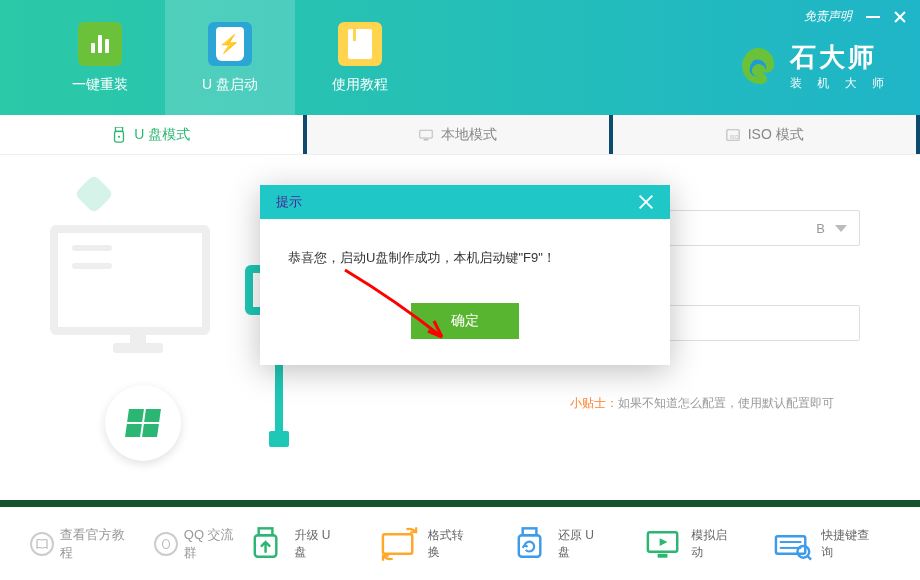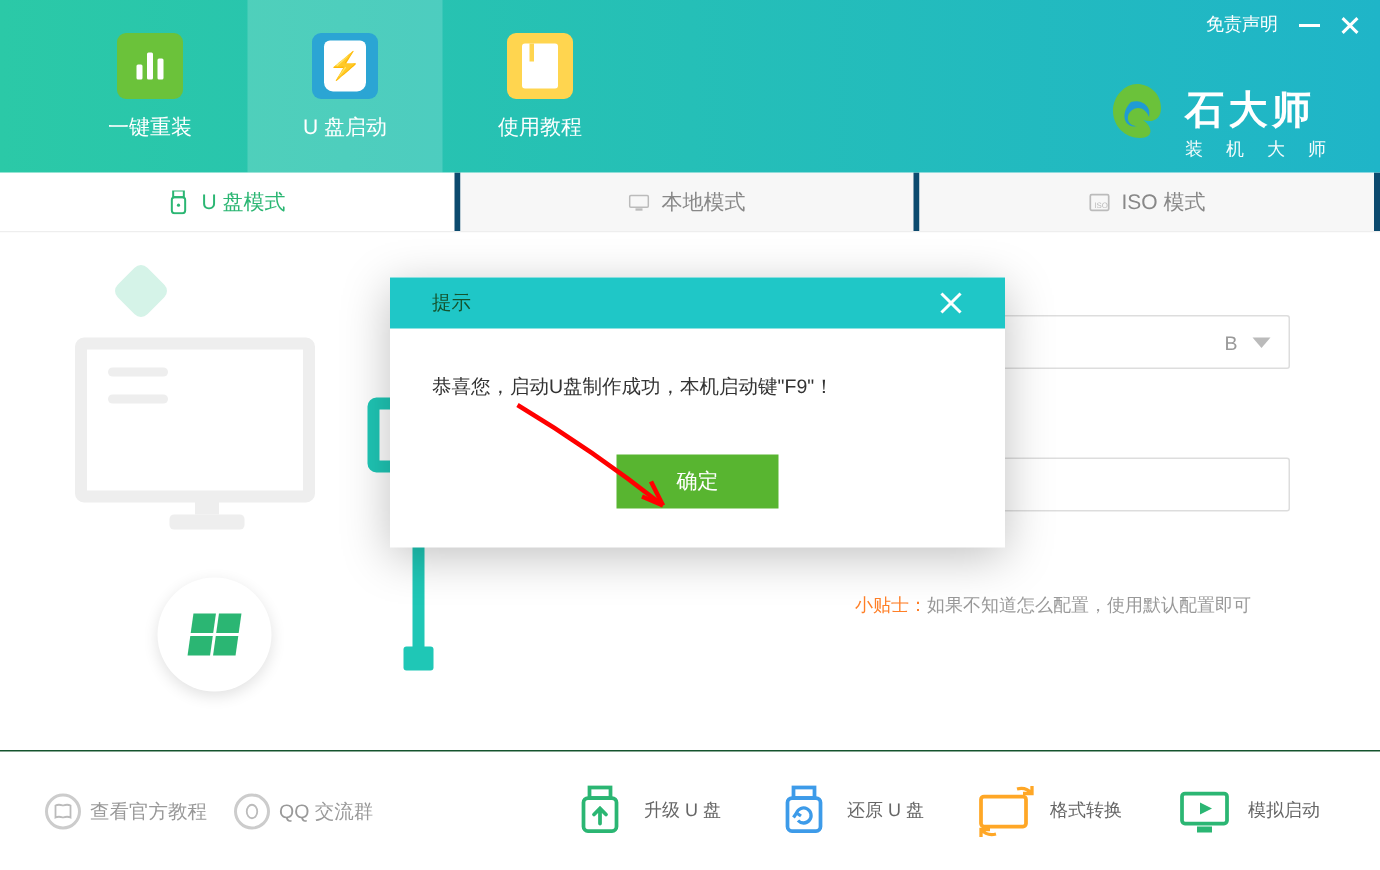--- a/index.html
+++ b/index.html
@@ -1,39 +1,39 @@
 <!DOCTYPE html>
 <html><head>
 <meta charset="utf-8">
 <style>
 * { margin: 0; padding: 0; box-sizing: border-box; font-family: "Microsoft YaHei", sans-serif; }
 body { width: 920px; height: 580px; overflow: hidden; position: relative; background: #fff; }
 
 .header { height: 115px; background: linear-gradient(90deg, #2bc9a7 0%, #25bfb7 50%, #1fb5c8 100%); position: relative; }
-.top-links { position: absolute; top: 8px; right: 14px; display: flex; align-items: center; gap: 14px; color: #fff; font-size: 12px; }
+.top-links { position: absolute; top: 8px; right: 14px; display: flex; align-items: center; gap: 14px; color: #fff; font-size: 12px; font-style: italic; }
 .win-btn { width: 14px; height: 2px; background: #fff; }
 .close-x { width: 12px; height: 12px; position: relative; }
 .close-x::before, .close-x::after { content: ""; position: absolute; width: 14px; height: 2px; background: #fff; top: 5px; left: -1px; }
 .close-x::before { transform: rotate(45deg); } .close-x::after { transform: rotate(-45deg); }
 
 .nav-tabs { display: flex; height: 115px; padding-left: 35px; }
 .nav-tab { width: 130px; display: flex; flex-direction: column; align-items: center; justify-content: center; gap: 10px; color: #fff; font-size: 14px; }
 .nav-tab.active { background: rgba(255,255,255,0.18); }
 .nt-icon { width: 44px; height: 44px; display: flex; align-items: center; justify-content: center; border-radius: 6px; }
 .nt1 { background: #6bc23a; } .nt2 { background: #2ba5d4; } .nt3 { background: #ffd54f; }
 .bars { display: flex; gap: 3px; align-items: flex-end; } .bars span { width: 4px; background: #fff; border-radius: 1px; }
 .bars span:nth-child(1){height:10px} .bars span:nth-child(2){height:18px} .bars span:nth-child(3){height:14px}
 .bolt-badge { width: 28px; height: 34px; background: #fff; border-radius: 4px 4px 6px 6px; display: flex; align-items: center; justify-content: center; color: #2ba5d4; font-size: 18px; font-weight: bold; }
 .book { width: 24px; height: 30px; background: #fff; border-radius: 2px; position: relative; }
 .book::before { content:""; position:absolute; width:3px; height:12px; background:#ffd54f; top:0; left:5px; }
 
 .brand { position: absolute; right: 30px; top: 40px; display: flex; align-items: center; gap: 10px; color: #fff; }
 .brand-logo { width: 44px; height: 44px; position: relative; }
 .brand-logo svg { width: 44px; height: 44px; }
-.brand-txt { display: flex; flex-direction: column; margin-top: 16px; } .brand-name{font-size:26px;font-weight:bold;letter-spacing:3px} .brand-sub{font-size:12px;letter-spacing:6px;opacity:.95}
+.brand-txt { display: flex; flex-direction: column; } .brand-name{font-size:26px;font-weight:bold;letter-spacing:3px} .brand-sub{font-size:12px;letter-spacing:6px;opacity:.95}
 
 .mode-tabs { display: flex; height: 40px; border-bottom: 1px solid #eee; }
 .mode-tab { flex: 1; display: flex; align-items: center; justify-content: center; gap: 8px; font-size: 14px; color: #888; border-right: 4px solid #0c4a6e; background:#f7f7f7; }
 .mode-tab.active { color: #2bb673; background:#fff; }
 .mi { width: 14px; height: 16px; display: inline-block; }
 
 .content { position: relative; height: 345px; background: #fff; }
 .deco { position: absolute; left: 50px; top: 30px; }
 .win-square { width: 28px; height: 28px; background: #d5f3e8; border-radius: 6px; transform: rotate(45deg); position: absolute; left: 30px; top: -5px; }
 .monitor { width: 160px; height: 110px; border: 8px solid #eee; border-radius: 6px; background: #fff; position: absolute; top: 40px; left: 0; }
@@ -50,31 +50,31 @@
 .winflag { display: grid; grid-template-columns: 15px 15px; grid-template-rows: 13px 13px; gap: 2px; transform: skewX(-8deg); }
 .winflag span { background: #2bb673; }
 
 .selector { position:absolute; right:60px; top:55px; width:200px; height:36px; border:1px solid #ddd; border-radius:2px; display:flex; align-items:center; justify-content:flex-end; padding:0 12px; color:#999; font-size:13px;}
 .caret{width:0;height:0;border-left:6px solid transparent;border-right:6px solid transparent;border-top:7px solid #bbb;margin-left:10px}
 .inputish{position:absolute;right:60px;top:150px;width:200px;height:36px;border:1px solid #ddd;border-radius:2px}
 
 .start-btn { position:absolute; left:415px; top:220px; width:140px; height:44px; background:#2bb673; color:#fff; border-radius:22px; display:flex; align-items:center; justify-content:center; font-size:17px; }
 .tip-row { position:absolute; left:570px; top:240px; font-size:12px; color:#999; } .tip-row b{color:#ff7f27;font-weight:normal}
 
-.footer { height: 80px; border-top: 1px solid #14532d; display: flex; align-items: center; }
+.footer { height: 80px; border-top: 7px solid #14532d; display: flex; align-items: center; }
 .foot-left { display: flex; gap: 18px; padding-left: 30px; }
 .f-link { display: flex; align-items: center; gap: 6px; color: #999; font-size: 13px; }
 .f-circ { width: 24px; height: 24px; border: 2px solid #ccc; border-radius: 50%; display:flex;align-items:center;justify-content:center; }
 .foot-right { margin-left: auto; display: flex; gap: 34px; padding-right: 40px; }
 .tool { display: flex; flex-direction: row; align-items: center; gap: 8px; font-size: 12px; color: #666; }
 .tool-ico { width: 42px; height: 36px; position: relative; }
 
 .overlay { position: absolute; left: 0; top: 0; right: 0; bottom: 0; }
 .dialog { position: absolute; left: 260px; top: 185px; width: 410px; background: #fff; box-shadow: 0 6px 30px rgba(0,0,0,.25); }
-.d-head { height: 34px; background: #1fc7c7; color: #14532d; display: flex; align-items: center; padding: 0 28px; font-size: 13px; justify-content: space-between; }
+.d-head { height: 34px; background: #1fc7c7; color: #4c1d95; display: flex; align-items: center; padding: 0 16px; font-size: 13px; justify-content: space-between; }
 .d-close { width: 16px; height: 16px; position: relative; cursor:pointer; }
 .d-close::before,.d-close::after{content:"";position:absolute;width:18px;height:2px;background:#fff;top:7px;left:-1px}
 .d-close::before{transform:rotate(45deg)} .d-close::after{transform:rotate(-45deg)}
 .d-body { padding: 30px 28px 26px; font-size: 13px; color: #333; }
 .d-ok { width: 108px; height: 36px; background: #58b530; color: #fff; display: flex; align-items: center; justify-content: center; margin: 36px auto 0; font-size: 14px; cursor:pointer; }
 .arrow { position: absolute; left: 340px; top: 265px; pointer-events:none; }
 </style>
 </head>
 <body>
 
@@ -204,41 +204,51 @@
     <div class="tool">
       <svg class="tool-ico" viewBox="0 0 42 36">
           <rect x="14" y="2" width="14" height="7" fill="none" stroke="#2bb673" stroke-width="2.5"></rect>
           <rect x="10" y="9" width="22" height="22" rx="3" fill="none" stroke="#2bb673" stroke-width="2.5"></rect>
           <path d="M21 26 V16 M17 20 L21 16 L25 20" fill="none" stroke="#2bb673" stroke-width="2.5" stroke-linecap="round"></path>
         </svg>
       <span>升级 U 盘</span>
     </div>
     <div class="tool">
       <svg class="tool-ico" viewBox="0 0 42 36">
+          <rect x="4" y="8" width="30" height="20" rx="2" fill="none" stroke="#ffa726" stroke-width="2.5"></rect>
+          <path d="M32 6 L38 6 L38 1 M38 6 A10 10 0 0 0 28 3" fill="none" stroke="#ffa726" stroke-width="2.2"></path>
+          <path d="M10 30 L4 30 L4 35 M4 30 A10 10 0 0 0 14 33" fill="none" stroke="#ffa726" stroke-width="2.2"></path>
+        </svg>
+      <span>格式转换</span>
+    </div>
+    <div class="tool">
+      <svg class="tool-ico" viewBox="0 0 42 36">
           <rect x="14" y="2" width="14" height="7" fill="none" stroke="#3d9be9" stroke-width="2.5"></rect>
           <rect x="10" y="9" width="22" height="22" rx="3" fill="none" stroke="#3d9be9" stroke-width="2.5"></rect>
           <path d="M16 19 A5 5 0 1 1 17 24 M14 22 L16 19 L19 21" fill="none" stroke="#3d9be9" stroke-width="2.2"></path>
         </svg>
       <span>还原 U 盘</span>
     </div>
     <div class="tool">
       <svg class="tool-ico" viewBox="0 0 42 36">
-          <rect x="4" y="8" width="30" height="20" rx="2" fill="none" stroke="#ffa726" stroke-width="2.5"></rect>
-          <path d="M32 6 L38 6 L38 1 M38 6 A10 10 0 0 0 28 3" fill="none" stroke="#ffa726" stroke-width="2.2"></path>
-          <path d="M10 30 L4 30 L4 35 M4 30 A10 10 0 0 0 14 33" fill="none" stroke="#ffa726" stroke-width="2.2"></path>
-        </svg>
-      <span>格式转换</span>
-    </div>
-    <div class="tool">
-      <svg class="tool-ico" viewBox="0 0 42 36">
           <rect x="6" y="6" width="30" height="20" rx="2" fill="none" stroke="#2bb673" stroke-width="2.5"></rect>
           <rect x="16" y="28" width="10" height="4" fill="#2bb673"></rect>
           <path d="M18 12 L26 16 L18 20 Z" fill="#2bb673"></path>
         </svg>
       <span>模拟启动</span>
+    </div>
+    <div class="tool">
+      <svg class="tool-ico" viewBox="0 0 42 36">
+          <rect x="4" y="10" width="30" height="18" rx="2" fill="none" stroke="#3d9be9" stroke-width="2.5"></rect>
+          <line x1="8" y1="16" x2="30" y2="16" stroke="#3d9be9" stroke-width="2"></line>
+          <line x1="8" y1="22" x2="30" y2="22" stroke="#3d9be9" stroke-width="2"></line>
+          <circle cx="32" cy="26" r="6" fill="none" stroke="#3d9be9" stroke-width="2.5"></circle>
+          <line x1="36" y1="30" x2="40" y2="34" stroke="#3d9be9" stroke-width="2.5"></line>
+        </svg>
+      <span>快捷键查询</span>
     </div>
   </div>
 </div>
 
 <div class="overlay">
   <div class="dialog">
     <div class="d-head">
       <span>提示</span>
       <span class="d-close"></span>
     </div>

